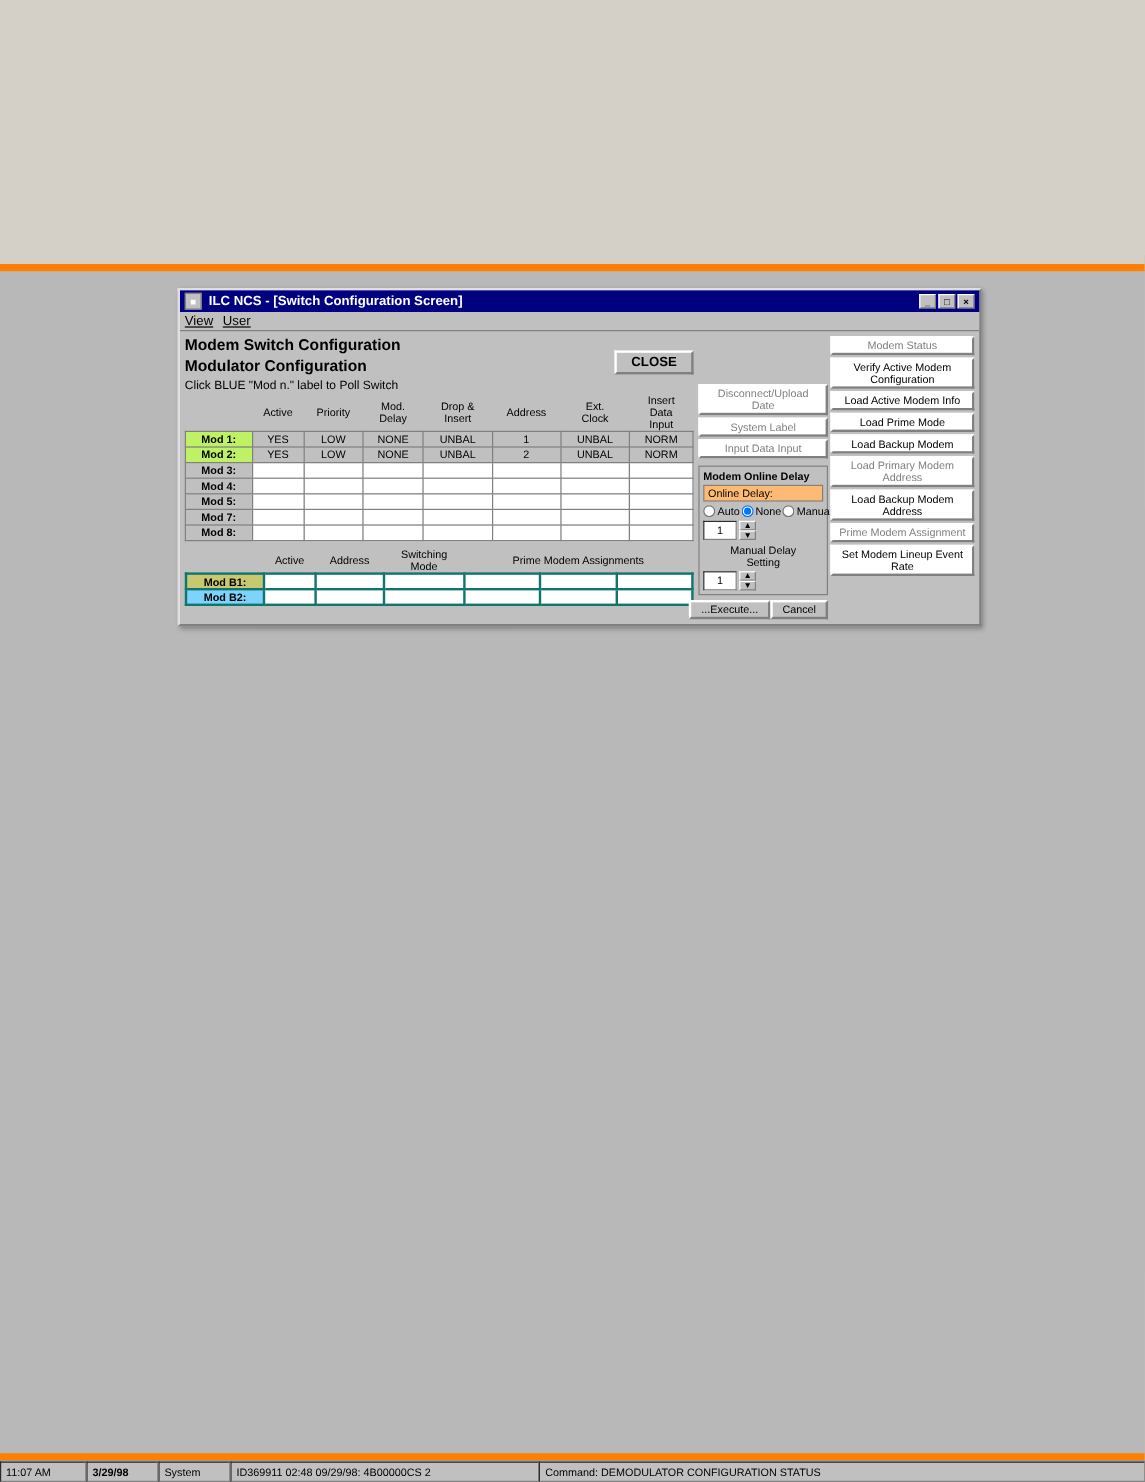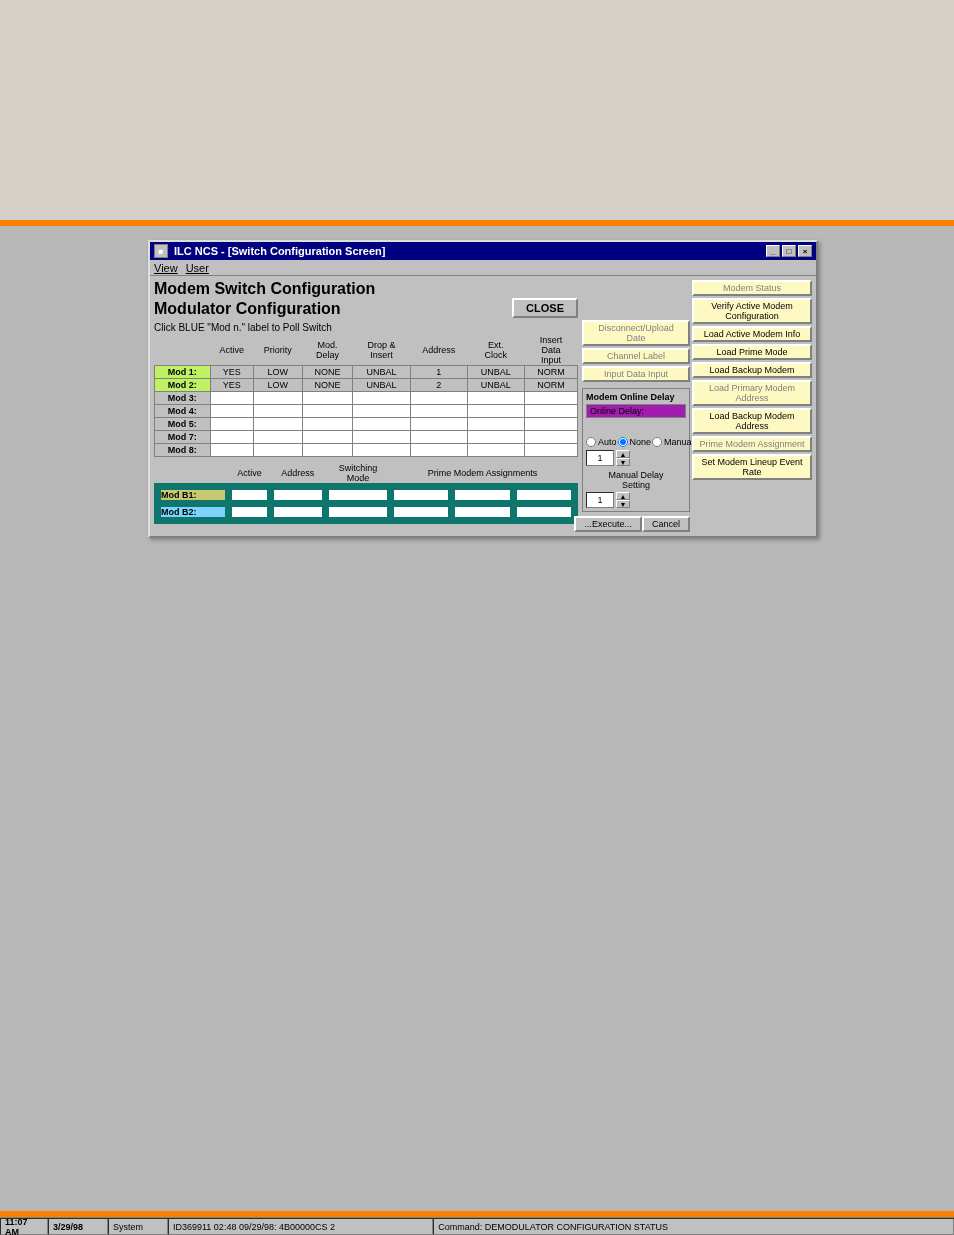--- a/index.html
+++ b/index.html
@@ -87,21 +87,21 @@
     .window-body {
       display: flex;
       flex-direction: row;
       padding: 4px;
       gap: 4px;
       height: calc(100% - 34px);
     }
 
     .section-title {
       font-weight: bold;
-      font-size: 16px;
+      font-size: 13px;
       margin-bottom: 2px;
     }
 
     .close-btn {
       align-self: flex-end;
       background: #c0c0c0;
       border: 2px solid;
       border-top-color: #ffffff;
       border-left-color: #ffffff;
       border-bottom-color: #808080;
@@ -165,33 +165,33 @@
       border-collapse: collapse;
       font-size: 9px;
       margin-top: 3px;
     }
     .bottom-table th {
       font-weight: normal;
       font-size: 9px;
       text-align: center;
     }
     .bottom-table td {
-      border: 7px solid #0f766e;
+      border: 2px solid #0f766e;
       height: 13px;
       background: white;
-      text-align: left;
+      text-align: center;
       font-size: 9px;
     }
     .mod-label-yellow {
       background: #c0c080;
       font-weight: bold;
     }
 
     .right-btn {
-      background: #fef9c3;
+      background: #ffffff;
       border: 2px solid;
       border-top-color: #ffffff;
       border-left-color: #ffffff;
       border-bottom-color: #808080;
       border-right-color: #808080;
       font-size: 9px;
       padding: 1px 4px;
       cursor: pointer;
       text-align: center;
       width: 100%;
@@ -260,25 +260,25 @@
       gap: 1px;
     }
 
     .radio-item {
       display: flex;
       align-items: center;
       gap: 2px;
     }
 
     .online-delay-box {
-      background: #a21caf;
+      background: #fdba74;
       border: 1px solid #808080;
       padding: 1px 3px;
       font-size: 9px;
-      margin-bottom: 19px;
+      margin-bottom: 3px;
     }
 
     .spinner-group {
       display: flex;
       align-items: center;
       gap: 2px;
     }
 
     .spinner-input {
       width: 28px;
@@ -557,21 +557,21 @@
         </table>
 
       </div>
 
       <div class="right-section">
 
         <div style="display:flex;flex-direction:column;width:108px;gap:2px;">
 
           <div style="display:flex;flex-direction:column;gap:2px;margin-top:40px;">
             <button class="right-btn disabled" style="color:#808080;font-size:9px;">Disconnect/Upload Date</button>
-            <button class="right-btn disabled" style="color:#808080;font-size:9px;">Channel Label</button>
+            <button class="right-btn disabled" style="color:#808080;font-size:9px;">System Label</button>
             <button class="right-btn disabled" style="color:#808080;font-size:9px;">Input Data Input</button>
           </div>
 
           <div class="modem-online-section">
             <div class="modem-online-title">Modem Online Delay</div>
             <div class="online-delay-box">Online Delay:</div>
 
             <div class="radio-group">
               <div class="radio-item">
                 <input type="radio" name="delay" style="width: 10px; height: 10px;">
@@ -626,18 +626,18 @@
           <button class="right-btn">Set Modem Lineup Event Rate</button>
         </div>
 
       </div>
 
     </div>
   </div>
 </div>
 
 <div class="status-bar" style="position:fixed;bottom:0;left:0;right:0;">
-  <div class="status-segment" style="width:48px;font-weight:bold;">11:07 AM</div>
+  <div class="status-segment" style="width:72px;">11:07 AM</div>
   <div class="status-segment" style="width:60px;font-weight:bold;">3/29/98</div>
   <div class="status-segment" style="width:60px;">System</div>
   <div class="status-segment" style="flex:1;">ID369911 02:48 09/29/98: 4B00000CS 2</div>
   <div class="status-segment" style="flex:2;overflow:hidden;white-space:nowrap;">Command: DEMODULATOR CONFIGURATION STATUS</div>
 </div>
 
 </body></html>

